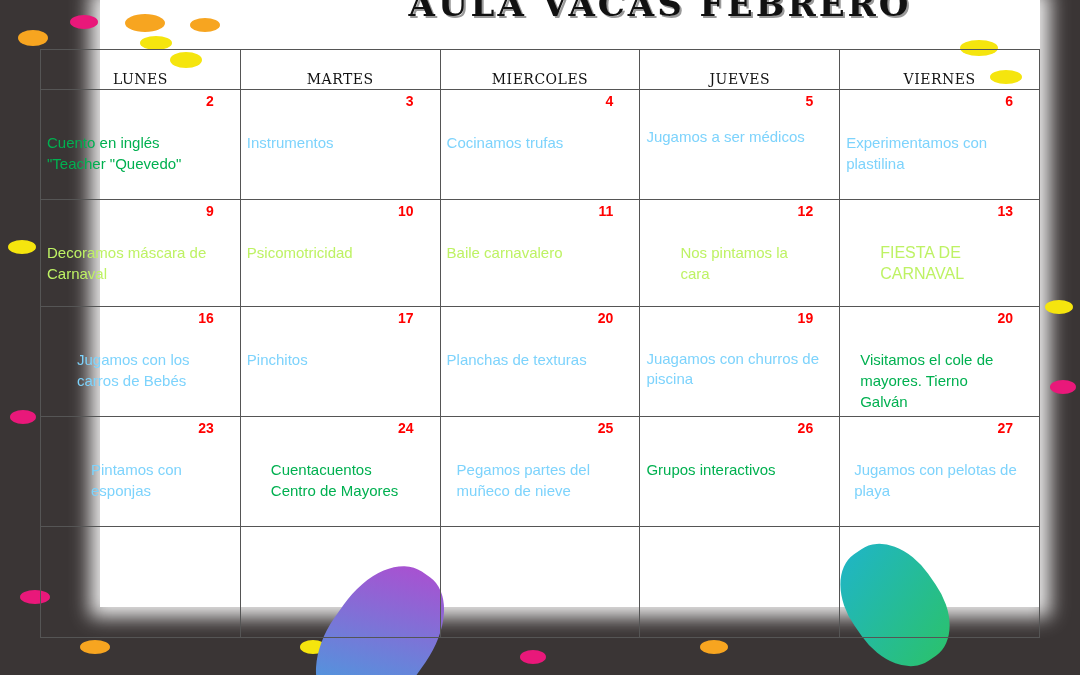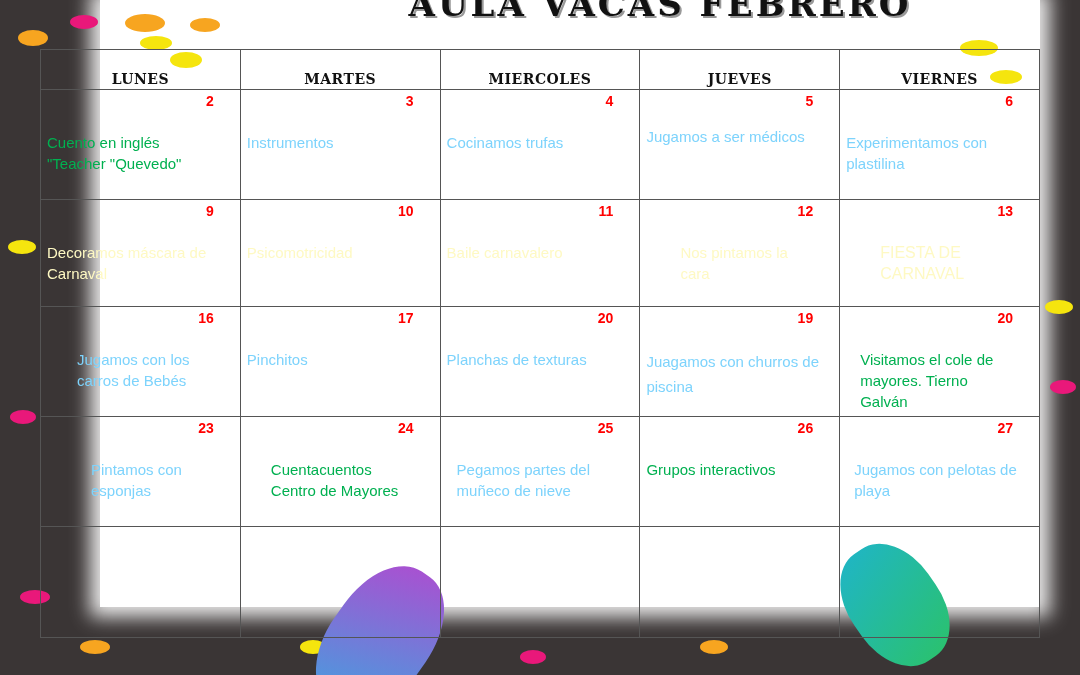--- a/index.html
+++ b/index.html
@@ -24,42 +24,42 @@
     .grid {
       position: absolute; left: 40px; top: 49px; width: 1000px; height: 586px;
       border-collapse: collapse; table-layout: fixed;
     }
     .grid td, .grid th {
       border: 1px solid #555;
       vertical-align: top; padding: 0; position: relative;
     }
     .grid th {
       height: 37px; vertical-align: bottom;
-      font-family: "DejaVu Serif", serif; font-weight: bold; font-size: 14px;
+      font-family: "DejaVu Serif", serif; font-weight: normal; font-size: 14px;
       color: #111; letter-spacing: 0.5px; padding-bottom: 2px;
     }
     .row-1 td { height: 109px; }
     .row-2 td { height: 106px; }
     .row-3 td { height: 109px; margin-top: 16px; }
     .row-4 td { height: 109px; }
     .row-5 td { height: 110px; }
     .daynum {
       position: absolute; right: 26px; top: 3px;
       color: #ff0000; font-weight: bold; font-size: 14px;
       font-family: "Liberation Sans", sans-serif;
     }
     .activity {
       position: absolute; left: 0; right: 0; top: 42px;
       text-align: left; font-size: 15px; line-height: 21px;
       font-family: "Liberation Sans", sans-serif;
       padding: 0 6px;
     }
     .c-black { color: #7dd3fc; }
     .c-green { color: #00b050; }
-    .c-pink { color: #fef9c3; }
+    .c-pink { color: #bef264; }
   </style>
 </head>
 <body>
 
 <div class="frame-white"></div>
 
 <div class="deco" style="left:125px;top:14px;width:40px;height:18px;background:#f7a520;"></div>
 <div class="deco" style="left:140px;top:36px;width:32px;height:14px;background:#f5e50e;"></div>
 <div class="deco" style="left:190px;top:18px;width:30px;height:14px;background:#f7a520;"></div>
 <div class="deco" style="left:170px;top:52px;width:32px;height:16px;background:#f5e50e;"></div>
@@ -144,21 +144,21 @@
       <td>
           <span class="daynum">17</span>
           <div class="activity c-black">Pinchitos</div>
         </td>
       <td>
           <span class="daynum">20</span>
           <div class="activity c-black">Planchas de texturas</div>
         </td>
       <td>
           <span class="daynum">19</span>
-          <div class="activity c-black" style="line-height:25px">Juagamos con churros de piscina</div>
+          <div class="activity c-black" style="line-height:20px">Juagamos con churros de piscina</div>
         </td>
       <td>
           <span class="daynum">20</span>
           <div class="activity c-green" style="padding:0 20px">Visitamos el cole de mayores. Tierno Galván</div>
         </td>
     </tr>
     <tr class="row-4">
       <td>
           <span class="daynum">23</span>
           <div class="activity c-black" style="padding:0 50px">Pintamos con esponjas</div>

